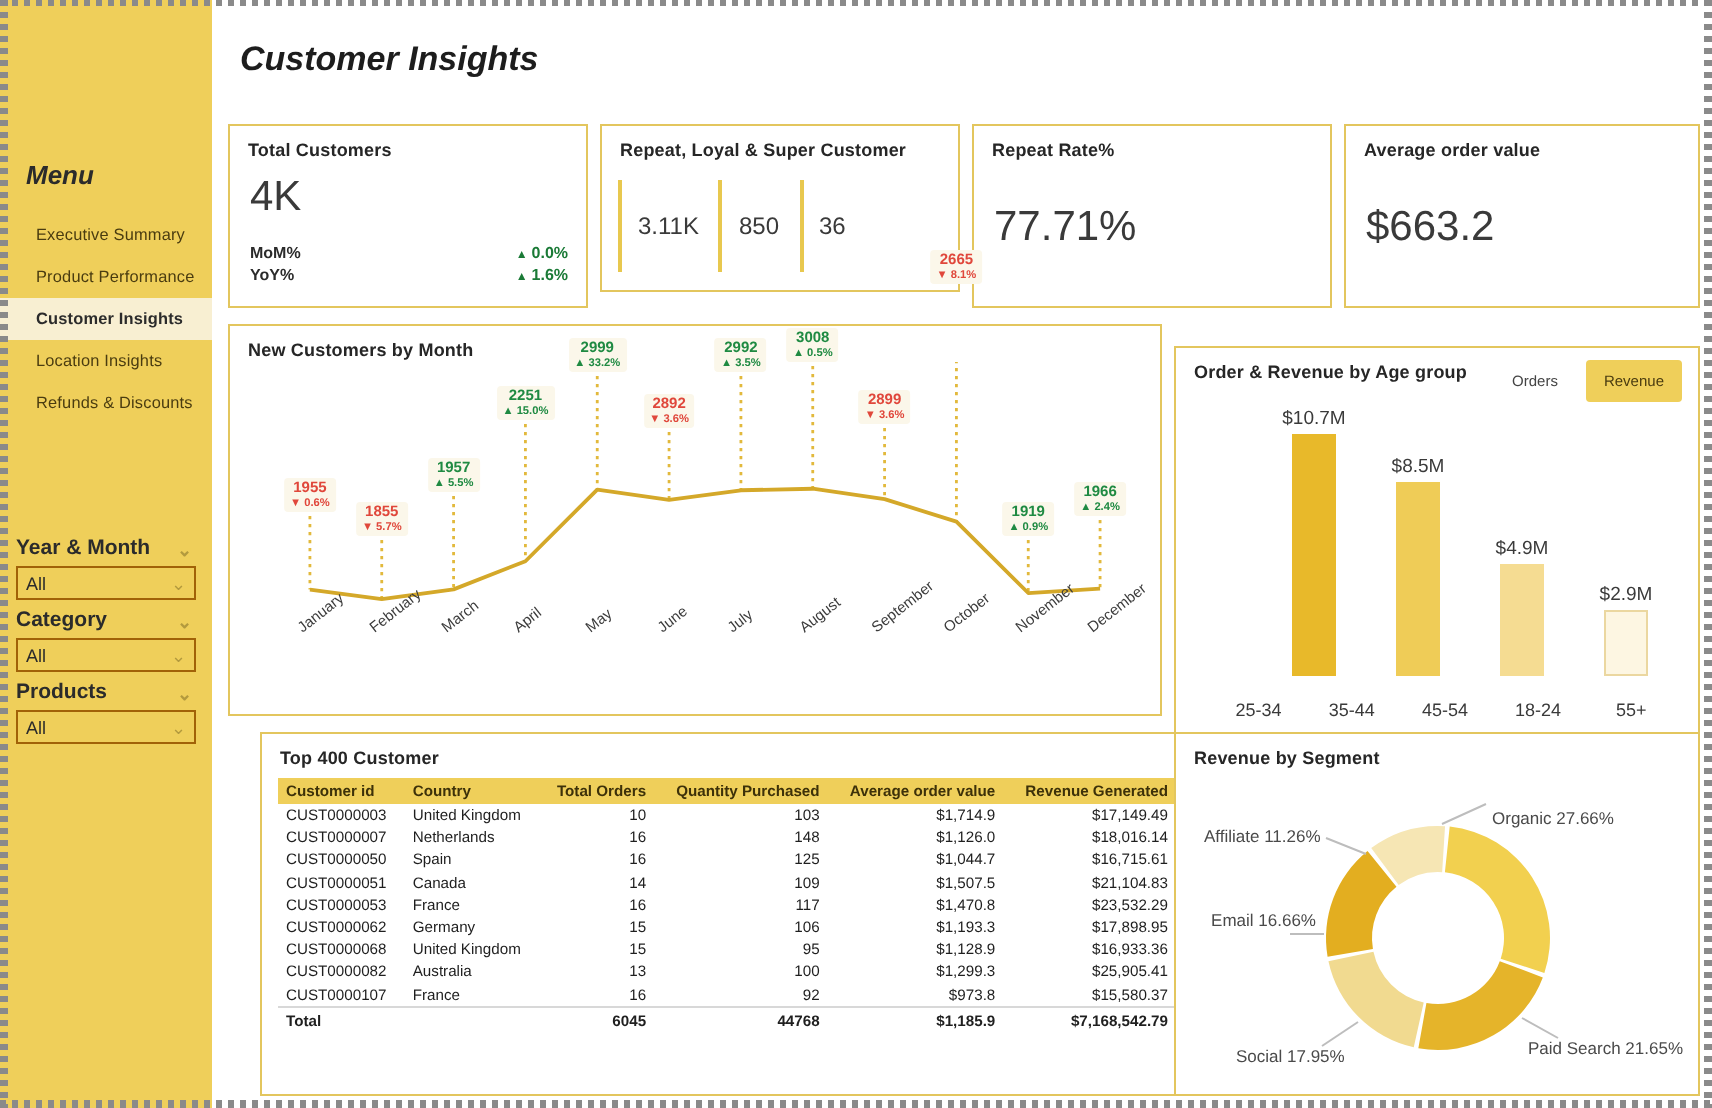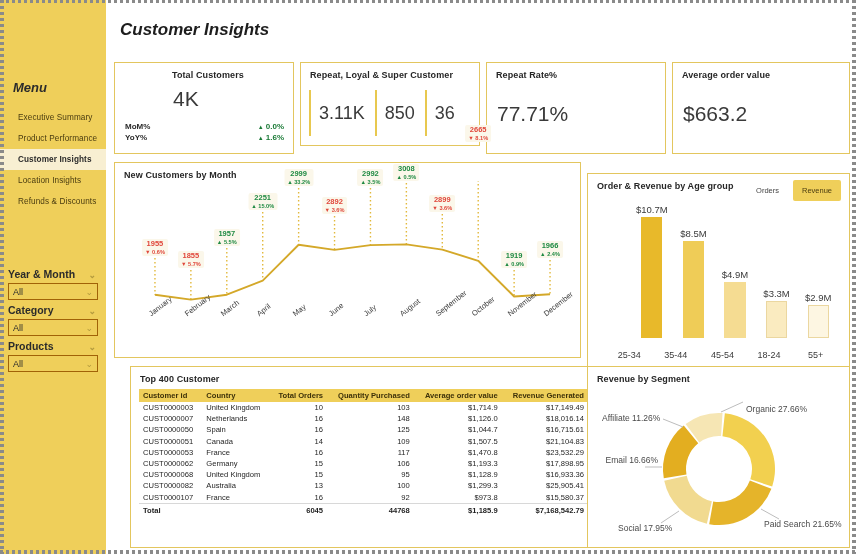--- a/index.html
+++ b/index.html
@@ -80,21 +80,21 @@
 
   
   .kpi-big { font-size: 21px; color: #3a3a3a; padding-left: 10px; padding-top: 7px; font-weight: 400;}
   .kpi-rows { position: absolute; left: 10px; right: 9px; bottom: 9px; }
   .kpi-row { display: flex; justify-content: space-between; font-size: 8px; font-weight: bold; color: #2b2b2b; line-height: 1.45;}
   .kpi-delta { color: #1a7a36; font-weight: bold; }
   .tri-up::before { content: "\25B2"; font-size: 6px; margin-right: 2px; }
 
   .tri-group { display: flex; align-items: stretch; height: 46px; margin-top: 10px; padding-left: 8px;}
   .tri-cell { display: flex; align-items: center; border-left: 2.5px solid #E8C84F; padding-left: 8px; padding-right: 10px;}
-  .tri-val { font-size: 18px; color: #3a3a3a; }
+  .tri-val { font-size: 12px; color: #3a3a3a; }
 
   
   .lc-wrap { position: absolute; left: 0; right: 0; top: 18px; bottom: 0; }
   .axis-labels { position: absolute; left: 0; right: 0; bottom: 6px; height: 44px; }
   .month-lbl {
     position: absolute; font-size: 7.5px; color: #3c3c3c;
     transform: rotate(-38deg); transform-origin: left top; white-space: nowrap;
   }
   .dlabel {
     position: absolute; background: #FBF7EA; border-radius: 2px;
@@ -179,21 +179,21 @@
       <div class="filter-select">
         <span>All</span>
         <span class="chev">⌄</span>
       </div>
     </div>
   </div>
 
   <div class="main">
     <div class="page-title">Customer Insights</div>
 
-    <div class="card" style="left:8px; top:62px; width:180px; height:92px;padding-left:48px;">
+    <div class="card" style="left:8px; top:62px; width:180px; height:92px;">
       <div class="card-title">Total Customers</div>
       <div class="kpi-big">4K</div>
       <div class="kpi-rows">
         <div class="kpi-row">
           <span>MoM%</span>
           <span class="kpi-delta tri-up">0.0%</span>
         </div>
         <div class="kpi-row">
           <span>YoY%</span>
           <span class="kpi-delta tri-up">1.6%</span>
@@ -324,24 +324,20 @@
           </div>
           <div class="bar-col">
             <div class="bar-val">$8.5M</div>
             <div class="bar-rect" style="height: 72.0339%; background: rgb(239, 204, 87);"></div>
           </div>
           <div class="bar-col">
             <div class="bar-val">$4.9M</div>
             <div class="bar-rect" style="height: 41.5254%; background: rgb(245, 220, 146);"></div>
           </div>
           <div class="bar-col">
-            <div class="bar-val">$3.3M</div>
-            <div class="bar-rect" style="height: 27.9661%; background: rgb(250, 235, 192); border: 1px solid rgb(235, 215, 160);"></div>
-          </div>
-          <div class="bar-col">
             <div class="bar-val">$2.9M</div>
             <div class="bar-rect" style="height: 24.5763%; background: rgb(253, 246, 226); border: 1px solid rgb(235, 215, 160);"></div>
           </div>
         </div>
       <div class="bar-cat" id="bar-cats">
           <span>25-34</span>
           <span>35-44</span>
           <span>45-54</span>
           <span>18-24</span>
           <span>55+</span>

